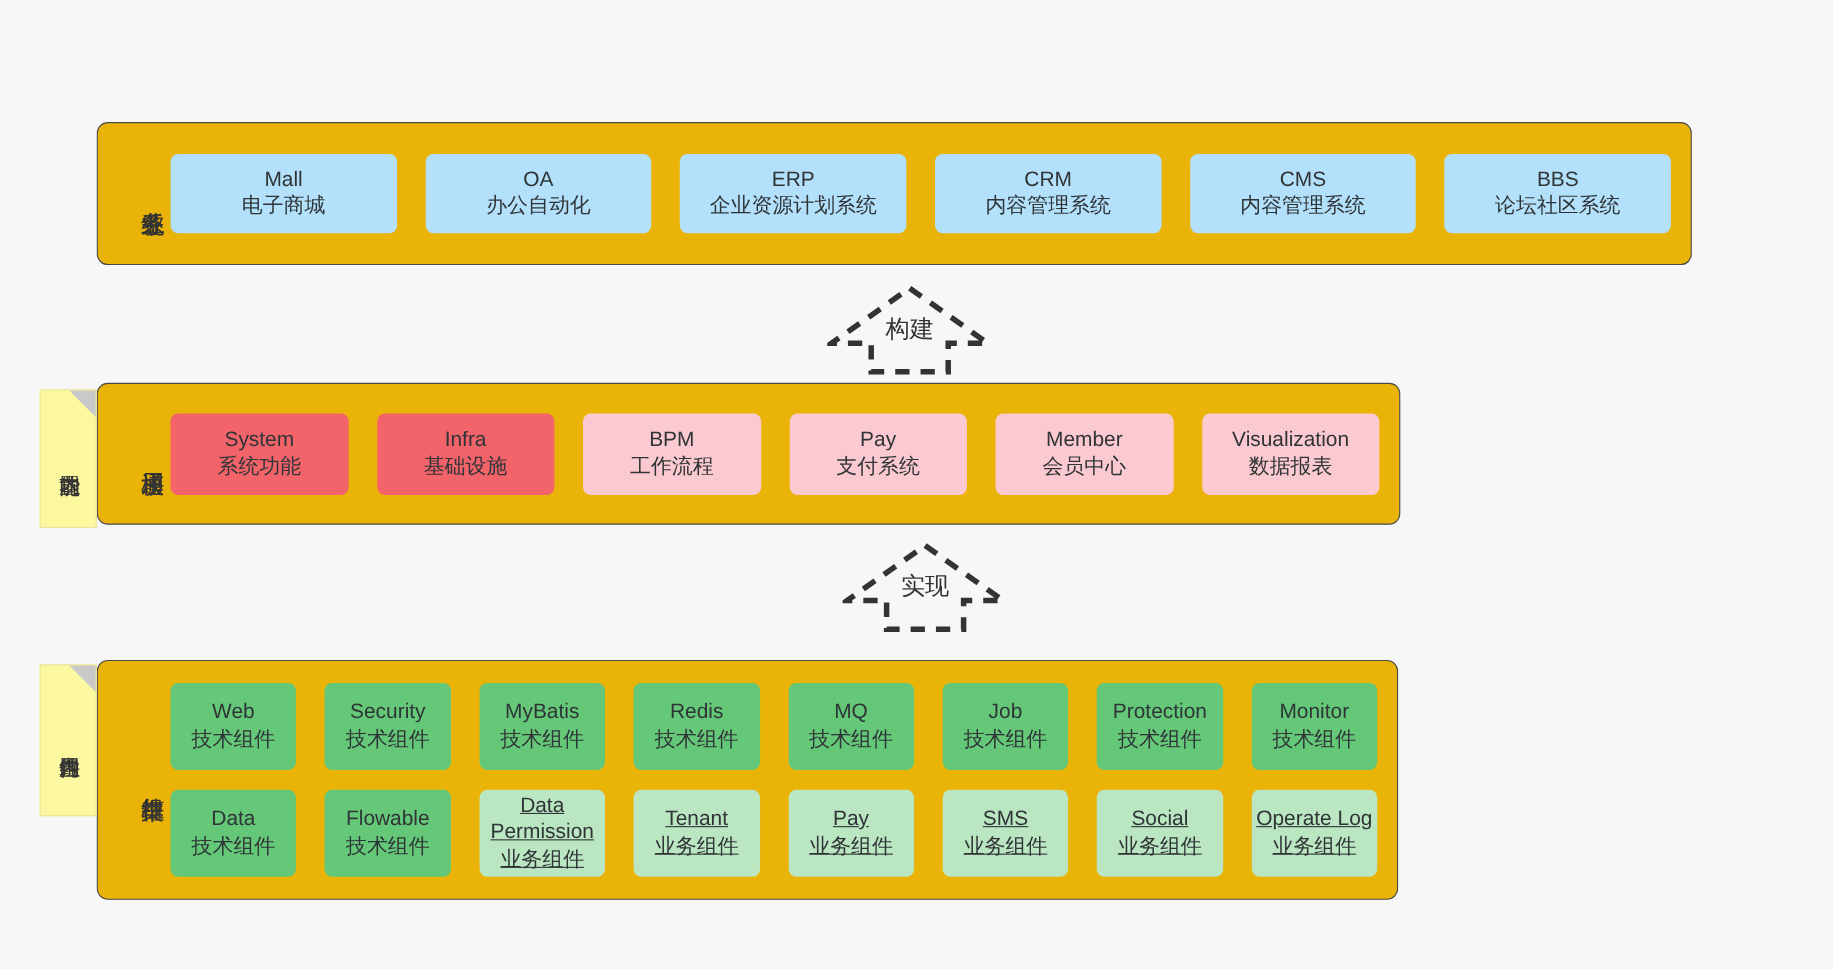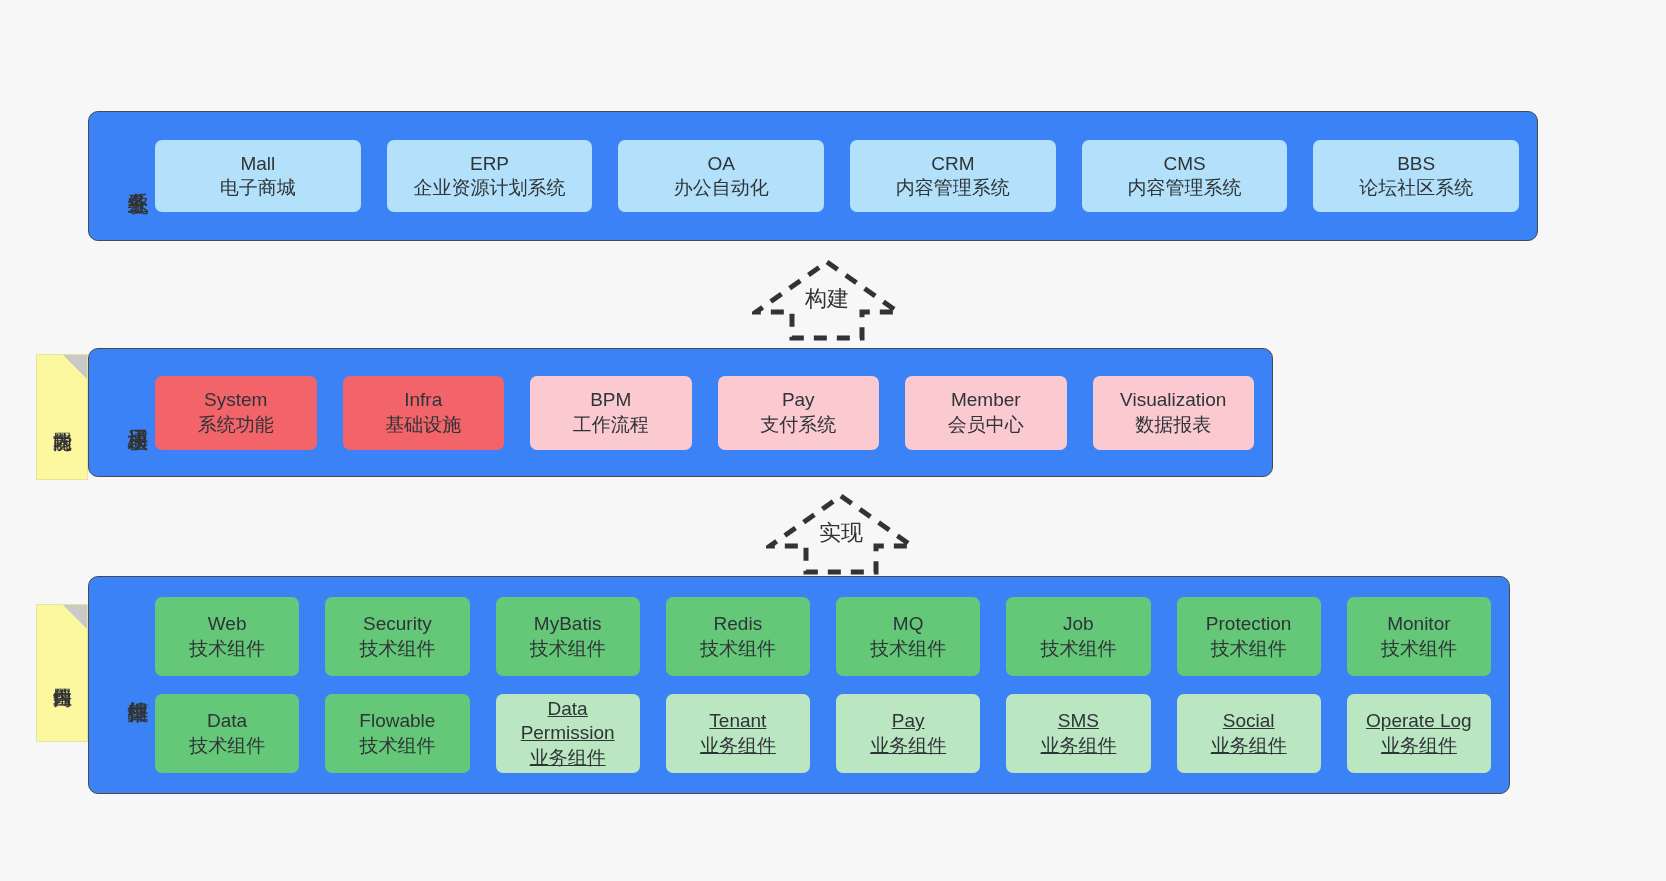--- a/index.html
+++ b/index.html
@@ -19,21 +19,21 @@
   .canvas {
     position: relative;
     width: 1666px;
     height: 881px;
   }
 
   
   .layer {
     position: absolute;
     box-sizing: border-box;
-    background: #3b82f6;
+    background: #eab308;
     border: 1.6px solid #4a4a4a;
     border-radius: 10px;
     display: flex;
     align-items: center;
   }
 
   .layer-label {
     width: 52px;
     flex: 0 0 52px;
     font-size: 21px;
@@ -89,21 +89,21 @@
   .green   { background: #64c878; }
   .green-l { background: #bbe6c2; text-decoration: underline; }
 
   
   #layer-business { left: 88px;  top: 111px; width: 1450px; height: 130px; }
   #layer-business .node { height: 72px; }
 
   #layer-common   { left: 88px;  top: 348px; width: 1185px; height: 129px; }
   #layer-common .node { height: 74px; }
 
-  #layer-framework{ left: 88px;  top: 576px; width: 1422px; height: 218px; }
+  #layer-framework{ left: 88px;  top: 600px; width: 1183px; height: 218px; }
   #layer-framework .node { height: 79px; }
 
   
   .sticky {
     position: absolute;
     width: 52px;
     background: #fbf8a0;
     border: 1px solid #e8e49c;
     box-sizing: border-box;
     display: flex;
@@ -159,26 +159,26 @@
 
   <div class="layer" id="layer-business">
     <div class="layer-label">业务系统</div>
     <div class="layer-body">
       <div class="row">
         <div class="node blue">
           <span class="t-en">Mall</span>
           <span class="t-cn">电子商城</span>
         </div>
         <div class="node blue">
+          <span class="t-en">OA</span>
+          <span class="t-cn">办公自动化</span>
+        </div>
+        <div class="node blue">
           <span class="t-en">ERP</span>
           <span class="t-cn">企业资源计划系统</span>
-        </div>
-        <div class="node blue">
-          <span class="t-en">OA</span>
-          <span class="t-cn">办公自动化</span>
         </div>
         <div class="node blue">
           <span class="t-en">CRM</span>
           <span class="t-cn">内容管理系统</span>
         </div>
         <div class="node blue">
           <span class="t-en">CMS</span>
           <span class="t-cn">内容管理系统</span>
         </div>
         <div class="node blue">

